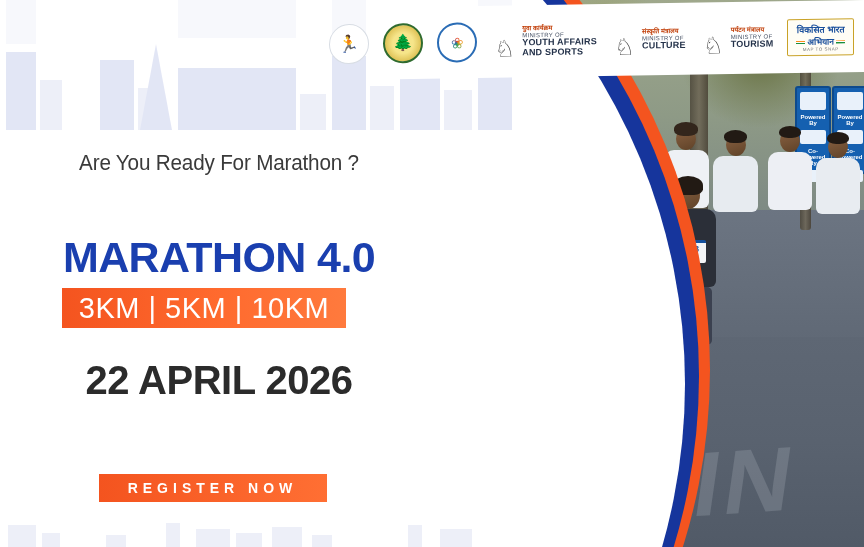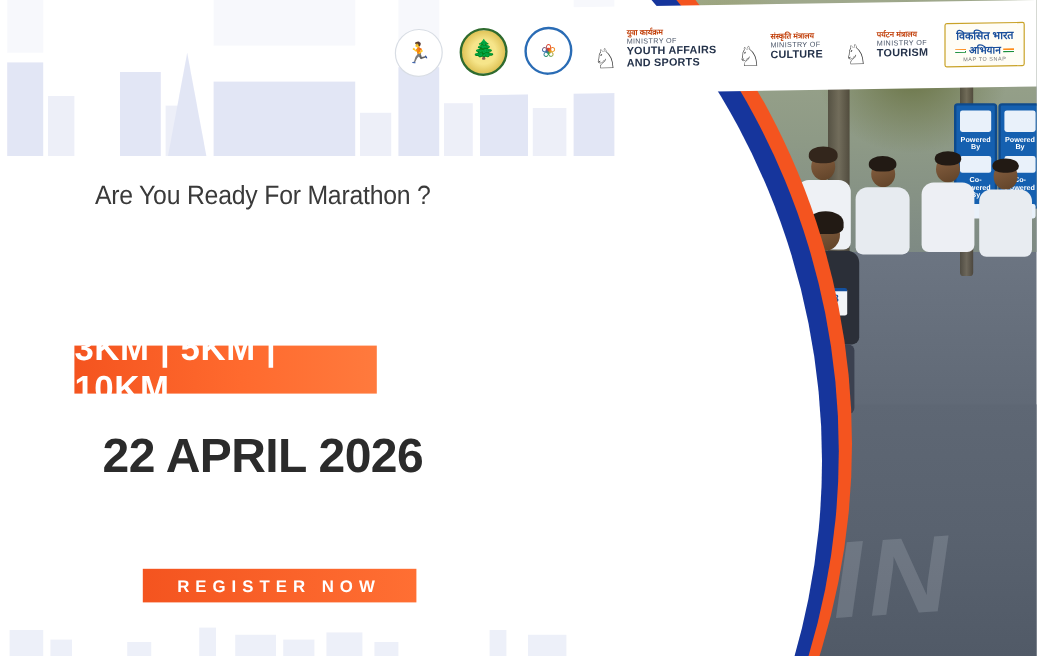--- a/index.html
+++ b/index.html
@@ -164,41 +164,41 @@
     position:absolute;left:0;right:0;top:182px;text-align:center;
     font-size:47px;font-weight:bold;color:#1a3faf;letter-spacing:-1.2px;
     transform:scaleX(1.0);white-space:nowrap;
   }
   .title2{
     position:absolute;left:0;right:0;top:233px;text-align:center;
     font-size:43px;font-weight:bold;color:#1a3faf;letter-spacing:-.6px;
     white-space:nowrap;
   }
   .dist{
-    position:absolute;left:58px;top:288px;width:252px;height:40px;
+    position:absolute;left:58px;top:288px;width:284px;height:40px;
     background:linear-gradient(90deg,#f4541f 0%,#ff6a2e 55%,#ff7a3d 100%);
-    color:#fff;font-size:29px;font-weight:bold;
+    color:#fff;font-size:29px;font-weight:normal;
     display:flex;align-items:center;justify-content:center;
     letter-spacing:.5px;
   }
   .date{
     position:absolute;left:0;right:0;top:358px;text-align:center;
     font-size:40px;font-weight:bold;color:#2b2b2b;letter-spacing:-.5px;
   }
   .city{
     position:absolute;left:0;right:0;top:401px;text-align:center;
     font-size:36px;font-weight:bold;color:#2b2b2b;letter-spacing:-.3px;
   }
   .register{
     position:absolute;left:95px;top:474px;width:228px;height:28px;
     background:linear-gradient(90deg,#f4541f 0%,#ff6f33 100%);
     color:#fff;font-size:14px;font-weight:bold;letter-spacing:5px;
     display:flex;align-items:center;justify-content:center;
     border:none;cursor:pointer;font-family:"Liberation Sans",sans-serif;
-    padding-left:5px;box-sizing:border-box;margin-left:20px;
+    padding-left:5px;box-sizing:border-box;
   }
 </style>
 </head>
 <body>
 
 <div class="poster">
 
   <div class="photo">
     <div class="photo-trees"></div>
     <div class="tree-trunk" style="left:470px;"></div>
@@ -382,18 +382,19 @@
 
     <div class="viksit">
       <div class="v1"><span>विकसित भारत</span></div>
       <div class="v2"><span class="tri"></span><span>अभियान</span><span class="tri"></span></div>
       <div class="v3">MAP TO SNAP</div>
     </div>
   </div>
 
   <div class="content">
     <div class="tagline">Are You Ready For Marathon ?</div>
+    <div class="title2">MARATHON 4.0</div>
     <div class="dist">3KM | 5KM | 10KM</div>
     <div class="date">22 APRIL 2026</div>
     <button class="register">REGISTER NOW</button>
   </div>
 
 </div>
 
 </body></html>

